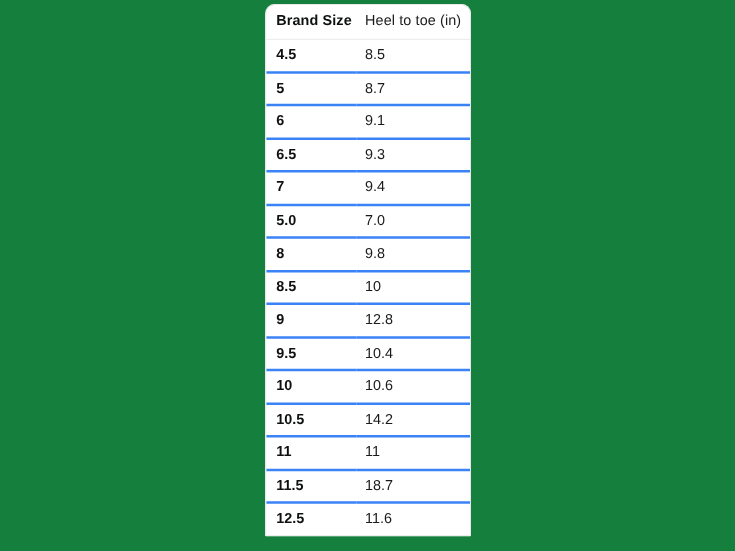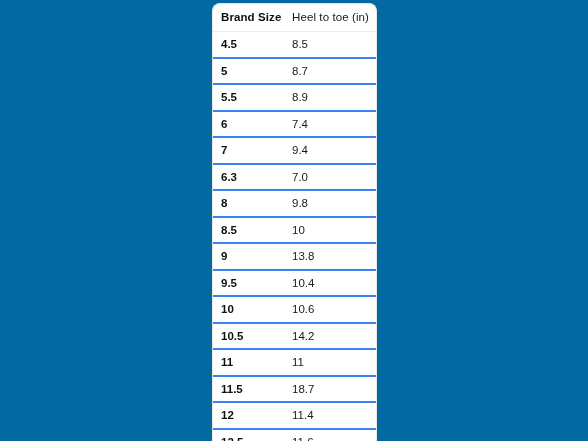--- a/index.html
+++ b/index.html
@@ -11,21 +11,21 @@
     width: 588px;
     height: 441px;
     overflow: hidden;
     font-family: "Liberation Sans", sans-serif;
     -webkit-font-smoothing: antialiased;
   }
   .page {
     position: relative;
     width: 588px;
     height: 441px;
-    background: #0369a1;
+    background: #15803d;
   }
   .size-table-wrap {
     position: absolute;
     left: 212px;
     top: 3px;
     width: 165px;
     border: 1px solid #e7e7e7;
     border-bottom: none;
     border-radius: 8px 8px 0 0;
     background: #ffffff;
@@ -97,46 +97,46 @@
       <tbody>
           <tr>
             <td class="col-brand">4.5</td>
             <td class="col-heel">8.5</td>
           </tr>
           <tr>
             <td class="col-brand">5</td>
             <td class="col-heel">8.7</td>
           </tr>
           <tr>
-            <td class="col-brand">5.5</td>
-            <td class="col-heel">8.9</td>
+            <td class="col-brand">6</td>
+            <td class="col-heel">9.1</td>
           </tr>
           <tr>
-            <td class="col-brand">6</td>
-            <td class="col-heel">7.4</td>
+            <td class="col-brand">6.5</td>
+            <td class="col-heel">9.3</td>
           </tr>
           <tr>
             <td class="col-brand">7</td>
             <td class="col-heel">9.4</td>
           </tr>
           <tr>
-            <td class="col-brand">6.3</td>
+            <td class="col-brand">5.0</td>
             <td class="col-heel">7.0</td>
           </tr>
           <tr>
             <td class="col-brand">8</td>
             <td class="col-heel">9.8</td>
           </tr>
           <tr>
             <td class="col-brand">8.5</td>
             <td class="col-heel">10</td>
           </tr>
           <tr>
             <td class="col-brand">9</td>
-            <td class="col-heel">13.8</td>
+            <td class="col-heel">12.8</td>
           </tr>
           <tr>
             <td class="col-brand">9.5</td>
             <td class="col-heel">10.4</td>
           </tr>
           <tr>
             <td class="col-brand">10</td>
             <td class="col-heel">10.6</td>
           </tr>
           <tr>
@@ -145,24 +145,20 @@
           </tr>
           <tr>
             <td class="col-brand">11</td>
             <td class="col-heel">11</td>
           </tr>
           <tr>
             <td class="col-brand">11.5</td>
             <td class="col-heel">18.7</td>
           </tr>
           <tr>
-            <td class="col-brand">12</td>
-            <td class="col-heel">11.4</td>
-          </tr>
-          <tr>
             <td class="col-brand">12.5</td>
             <td class="col-heel">11.6</td>
           </tr>
         </tbody>
     </table>
   </div>
 
 </div>
 
 </body></html>

